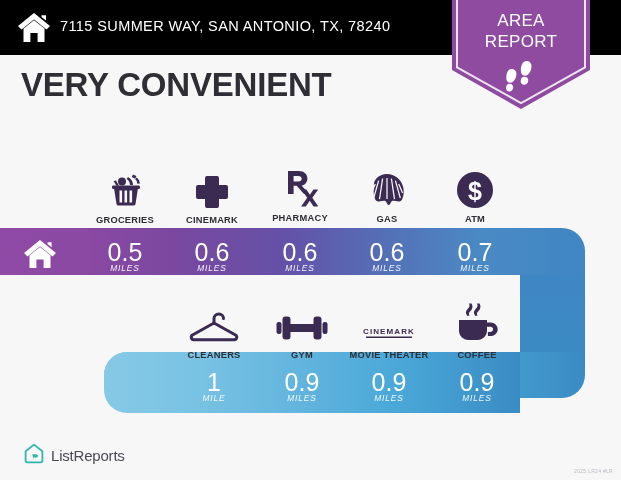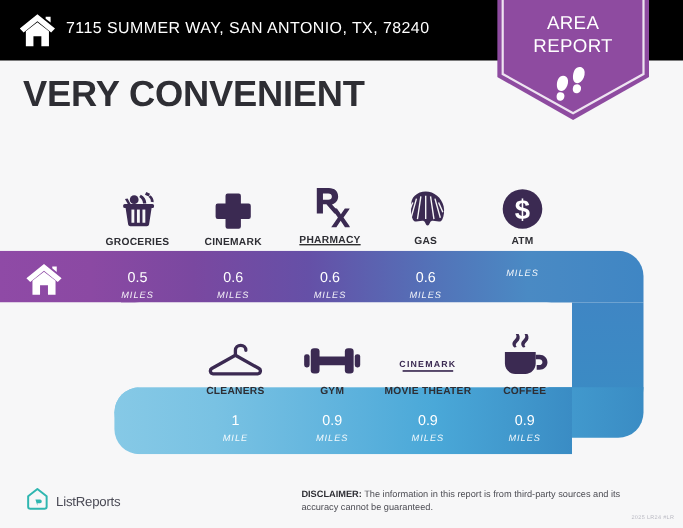--- a/index.html
+++ b/index.html
@@ -62,29 +62,29 @@
   }
   .iconcell .cap{
     margin-top:5px;font-size:9.3px;font-weight:bold;color:#2e2e34;
     letter-spacing:.25px;white-space:nowrap;
   }
 
   
   .valcell{
     position:absolute;text-align:center;z-index:5;color:#fff;
   }
-  .valcell .num{font-size:13px;line-height:20px;font-weight:400;}
+  .valcell .num{font-size:25px;line-height:20px;font-weight:400;}
   .valcell .unit{font-size:8.4px;letter-spacing:.9px;margin-top:1px;font-weight:400;opacity:.92;font-style:italic;}
 
   .home-badge{position:absolute;z-index:5;}
 
   
   .lr-logo{position:absolute;left:24px;top:443px;z-index:7;display:flex;align-items:center;}
   .lr-logo .lr-text{
-    margin-left:7px;font-size:12px;color:#4a4a55;letter-spacing:-.2px;
+    margin-left:7px;font-size:15px;color:#4a4a55;letter-spacing:-.2px;
   }
   .disclaimer{
     position:absolute;left:274px;top:444px;width:320px;
     font-size:8.4px;line-height:11.5px;color:#4b4b52;z-index:7;
   }
   .disclaimer b{color:#2e2e34;}
   .tinymark{
     position:absolute;right:8px;top:468px;font-size:5px;color:#b9b9c2;
     letter-spacing:.3px;z-index:7;
   }
@@ -189,21 +189,21 @@
 
     <div class="iconcell" style="left:170px;top:168px;">
       <div class="glyph">
         <svg width="36" height="36" viewBox="0 0 36 36">
           <path d="M13,2 h10 a2,2 0 0 1 2,2 v7 h7 a2,2 0 0 1 2,2 v10 a2,2 0 0 1 -2,2 h-7 v7 a2,2 0 0 1 -2,2 h-10 a2,2 0 0 1 -2,-2 v-7 h-7 a2,2 0 0 1 -2,-2 v-10 a2,2 0 0 1 2,-2 h7 v-7 a2,2 0 0 1 2,-2 Z" fill="#3b2a52"></path>
         </svg>
       </div>
       <div class="cap">CINEMARK</div>
     </div>
 
-    <div class="iconcell" style="left:258px;top:166px;text-decoration:underline;">
+    <div class="iconcell" style="left:258px;top:166px;">
       <div class="glyph">
         <svg width="36" height="40" viewBox="0 0 36 40">
           <g fill="#3b2a52">
             <path d="M6,3 h11 c5.2,0 8.4,3.2 8.4,7.6 c0,3.6 -2.2,6.3 -5.6,7.2 l7.4,8.2 l-5.2,0 l-7.3,-8.3 h-3.1 v8.3 h-5.6 Z M11.6,8 v5.6 h4.8 c2,0 3.3,-1.1 3.3,-2.8 c0,-1.7 -1.3,-2.8 -3.3,-2.8 Z"></path>
             <path d="M19.5,21.5 l4.8,0 l3.6,5.3 l3.6,-5.3 l4.6,0 l-5.8,8.3 l6.1,8.7 l-4.8,0 l-3.9,-5.8 l-3.9,5.8 l-4.7,0 l6.1,-8.7 Z"></path>
           </g>
         </svg>
       </div>
       <div class="cap">PHARMACY</div>
     </div>
@@ -255,20 +255,21 @@
   </div>
   <div class="valcell" style="left:258px;top:242px;width:84px;">
     <div class="num">0.6</div>
     <div class="unit">MILES</div>
   </div>
   <div class="valcell" style="left:345px;top:242px;width:84px;">
     <div class="num">0.6</div>
     <div class="unit">MILES</div>
   </div>
   <div class="valcell" style="left:433px;top:242px;width:84px;">
+    <div class="num">0.7</div>
     <div class="unit">MILES</div>
   </div>
 
   <div class="iconrow">
 
     <div class="iconcell" style="left:172px;top:303px;text-align:center;">
       <div class="glyph">
         <svg width="52" height="40" viewBox="0 0 52 40">
           <g fill="none" stroke="#3b2a52" stroke-width="3" stroke-linecap="round" stroke-linejoin="round">
             <path d="M26,18 V13.5 c0,-2.6 2.2,-4.6 4.8,-4.6 c2.6,0 4.7,2 4.7,4.5"></path>
@@ -339,19 +340,16 @@
   <div class="lr-logo">
     <span>
       <svg width="20" height="21" viewBox="0 0 20 21">
         <path d="M10,1.6 L18.4,8.2 v9.4 a1.8,1.8 0 0 1 -1.8,1.8 H3.4 a1.8,1.8 0 0 1 -1.8,-1.8 V8.2 Z" fill="none" stroke="#2fb6b0" stroke-width="1.8" stroke-linejoin="round"></path>
         <path d="M8.2,11.2 h4.2 a1.6,1.6 0 0 1 0,3.2 h-2.4 v2.4 Z" fill="#2fb6b0"></path>
       </svg>
     </span>
     <span class="lr-text">ListReports</span>
   </div>
 
-  <div class="disclaimer">
-    <b>DISCLAIMER:</b><span> The information in this report is from third-party sources and its accuracy cannot be guaranteed.</span>
-  </div>
 
   <div class="tinymark">2025 LR24 #LR</div>
 
 </div>
 
 </body></html>

